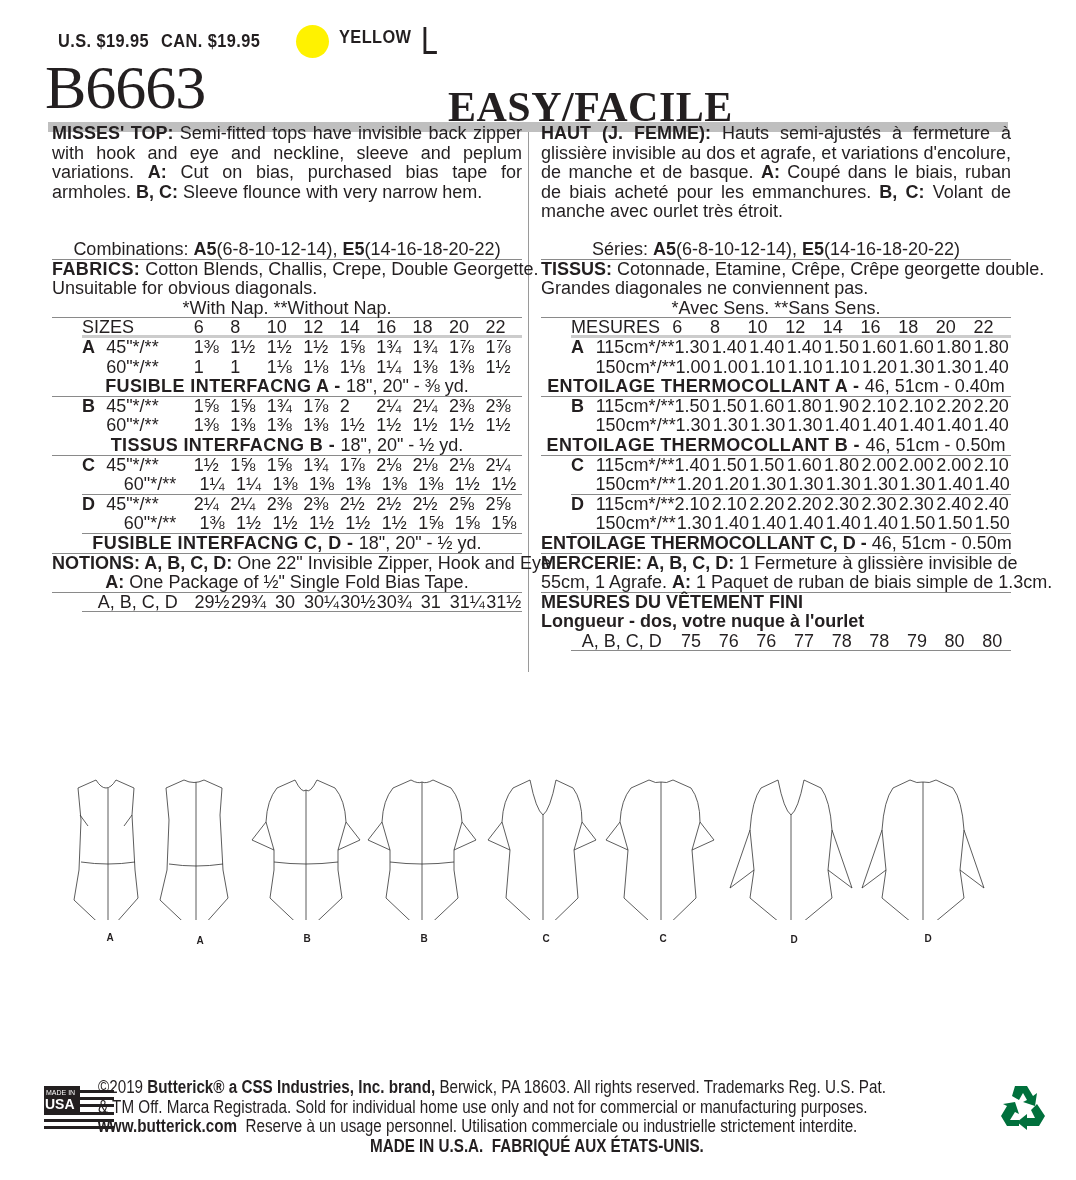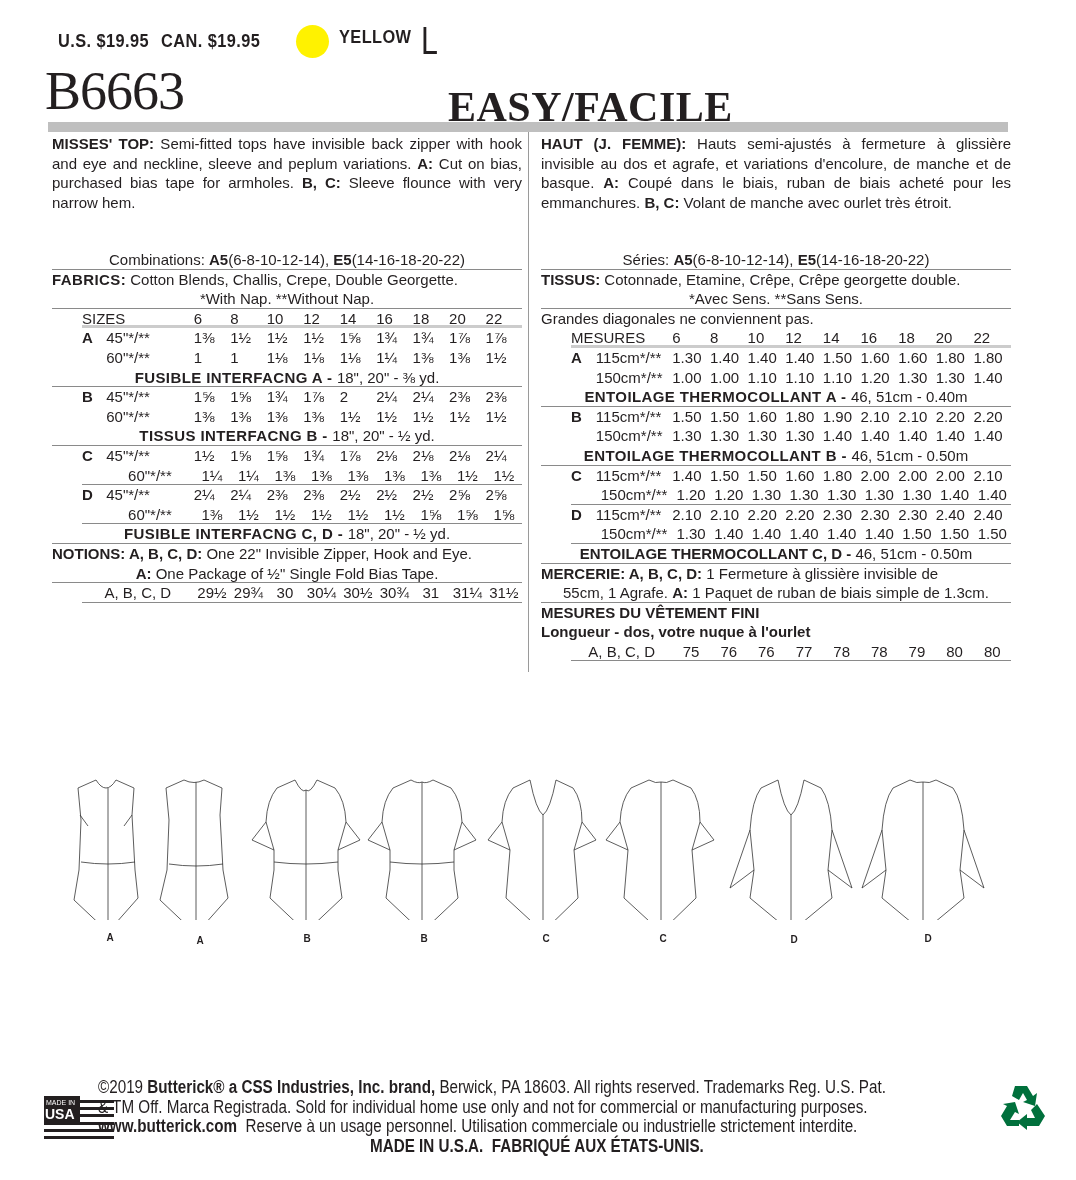--- a/index.html
+++ b/index.html
@@ -5,27 +5,27 @@
   * { box-sizing: border-box; margin: 0; padding: 0; }
   html, body { width: 1076px; height: 1180px; background: #ffffff; overflow: hidden; }
   body { position: relative; font-family: "Liberation Sans", sans-serif; color: #231f20; }
 
   .price-line { position: absolute; left: 58px; top: 26px; height: 30px; display: flex; align-items: center; font-family: "Liberation Sans", sans-serif; font-weight: bold; font-size: 19px; letter-spacing: 0.5px; transform: scaleX(0.86); transform-origin: left center; white-space: nowrap; }
   .price-line span { margin-right: 14px; }
   .color-dot { position: absolute; left: 296px; top: 25px; width: 33px; height: 33px; border-radius: 50%; background: #fff200; }
   .color-name { position: absolute; left: 339px; top: 26px; font-weight: bold; font-size: 19px; letter-spacing: 0.5px; transform: scaleX(0.86); transform-origin: left center; }
   .size-letter { position: absolute; left: 421px; top: 22px; font-size: 38px; font-family: "Liberation Sans", sans-serif; line-height: 1; transform: scaleX(0.8); transform-origin: left top; }
 
-  .pattern-number { position: absolute; left: 45px; top: 64px; font-family: "Liberation Serif", serif; font-size: 54px; line-height: 1; letter-spacing: -1px; }
+  .pattern-number { position: absolute; left: 45px; top: 56px; font-family: "Liberation Serif", serif; font-size: 62px; line-height: 1; letter-spacing: -1px; }
   .difficulty { position: absolute; left: 448px; top: 86px; font-family: "Liberation Serif", serif; font-weight: bold; font-size: 42px; line-height: 1; letter-spacing: 0.5px; }
 
   .gray-bar { position: absolute; left: 48px; top: 122px; width: 960px; height: 10px; background: #bfbfbf; }
   .col-divider { position: absolute; left: 528px; top: 132px; width: 1px; height: 540px; background: #9a9a9a; }
 
-  .col { position: absolute; top: 134px; width: 470px; font-size: 15px; line-height: 19.6px; }
+  .col { position: absolute; top: 124px; width: 470px; font-size: 18px; line-height: 19.6px; }
   .col.left { left: 52px; }
   .col.right { left: 541px; }
 
   .desc { text-align: justify; height: 116px; }
   .desc b { font-weight: bold; }
 
   .row { height: 19.6px; white-space: nowrap; position: relative; }
   .rule { border-bottom: 1.5px solid #8a8a8a; text-align: center; }
   .rule-thick { border-bottom: 3px solid #cccccc; }
   .b { font-weight: bold; }
@@ -39,21 +39,21 @@
   .col.right .grid-row .cell { width: 39.4px; }
   .col.right .grid-row .label { width: 80px; }
   .col.right .grid-row .label-wide { width: 106px; }
 
   .illus { position: absolute; top: 760px; left: 60px; width: 960px; height: 190px; }
   .garment { position: absolute; top: 0; }
   .garment svg { display: block; }
   .garment-label { position: absolute; font-weight: bold; font-size: 10px; width: 20px; text-align: center; }
 
   .footer { position: absolute; left: 22px; top: 1074px; width: 1040px; height: 90px; }
-  .flag { position: absolute; left: 2px; top: 22px; width: 70px; height: 44px; padding-left: 20px; }
+  .flag { position: absolute; left: 2px; top: 12px; width: 70px; height: 44px; padding-left: 20px; }
   .footer-text { position: absolute; left: 76px; top: 4px; font-size: 17.5px; line-height: 19.5px; white-space: nowrap; transform: scaleX(0.87); transform-origin: left top; }
   .footer-text .b { font-weight: bold; }
   .made-in { position: absolute; left: 348px; top: 62px; font-size: 17.5px; font-weight: bold; transform: scaleX(0.87); transform-origin: left top; white-space: nowrap; }
   .recycle { position: absolute; left: 975px; top: 8px; width: 52px; height: 50px; }
 </style>
 </head>
 <body>
 
 <div class="price-line">
   <span>U.S. $19.95</span>
@@ -69,20 +69,21 @@
 
 <div class="col left">
   <div class="desc">
     <b>MISSES' TOP:</b><span> Semi-fitted tops have invisible back zipper with hook and eye and neckline, sleeve and peplum variations. </span><b>A:</b><span> Cut on bias, purchased bias tape for armholes. </span><b>B, C:</b><span> Sleeve flounce with very narrow hem.</span>
   </div>
 
   <div class="row rule">
     <span>Combinations: </span><b>A5</b><span>(6-8-10-12-14), </span><b>E5</b><span>(14-16-18-20-22)</span>
   </div>
   <div class="row"><b class="wide">FABRICS:</b><span> Cotton Blends, Challis, Crepe, Double Georgette.</span></div>
+  <div class="row">Unsuitable for obvious diagonals.</div>
   <div class="row rule">*With Nap. **Without Nap.</div>
 
   <div class="grid-row rule-thick">
     <span class="label-wide">SIZES</span>
     <span class="cell">6</span>
     <span class="cell">8</span>
     <span class="cell">10</span>
     <span class="cell">12</span>
     <span class="cell">14</span>
     <span class="cell">16</span>
@@ -221,22 +222,22 @@
 
 <div class="col right">
   <div class="desc">
     <b>HAUT (J. FEMME):</b><span> Hauts semi-ajustés à fermeture à glissière invisible au dos et agrafe, et variations d'encolure, de manche et de basque. </span><b>A:</b><span> Coupé dans le biais, ruban de biais acheté pour les emmanchures. </span><b>B, C:</b><span> Volant de manche avec ourlet très étroit.</span>
   </div>
 
   <div class="row rule">
     <span>Séries: </span><b>A5</b><span>(6-8-10-12-14), </span><b>E5</b><span>(14-16-18-20-22)</span>
   </div>
   <div class="row"><b>TISSUS:</b><span> Cotonnade, Etamine, Crêpe, Crêpe georgette double.</span></div>
+  <div class="row">Grandes diagonales ne conviennent pas.</div>
   <div class="row rule">*Avec Sens. **Sans Sens.</div>
-  <div class="row">Grandes diagonales ne conviennent pas.</div>
 
   <div class="grid-row rule-thick">
     <span class="label-wide">MESURES</span>
     <span class="cell">6</span>
     <span class="cell">8</span>
     <span class="cell">10</span>
     <span class="cell">12</span>
     <span class="cell">14</span>
     <span class="cell">16</span>
     <span class="cell">18</span>

